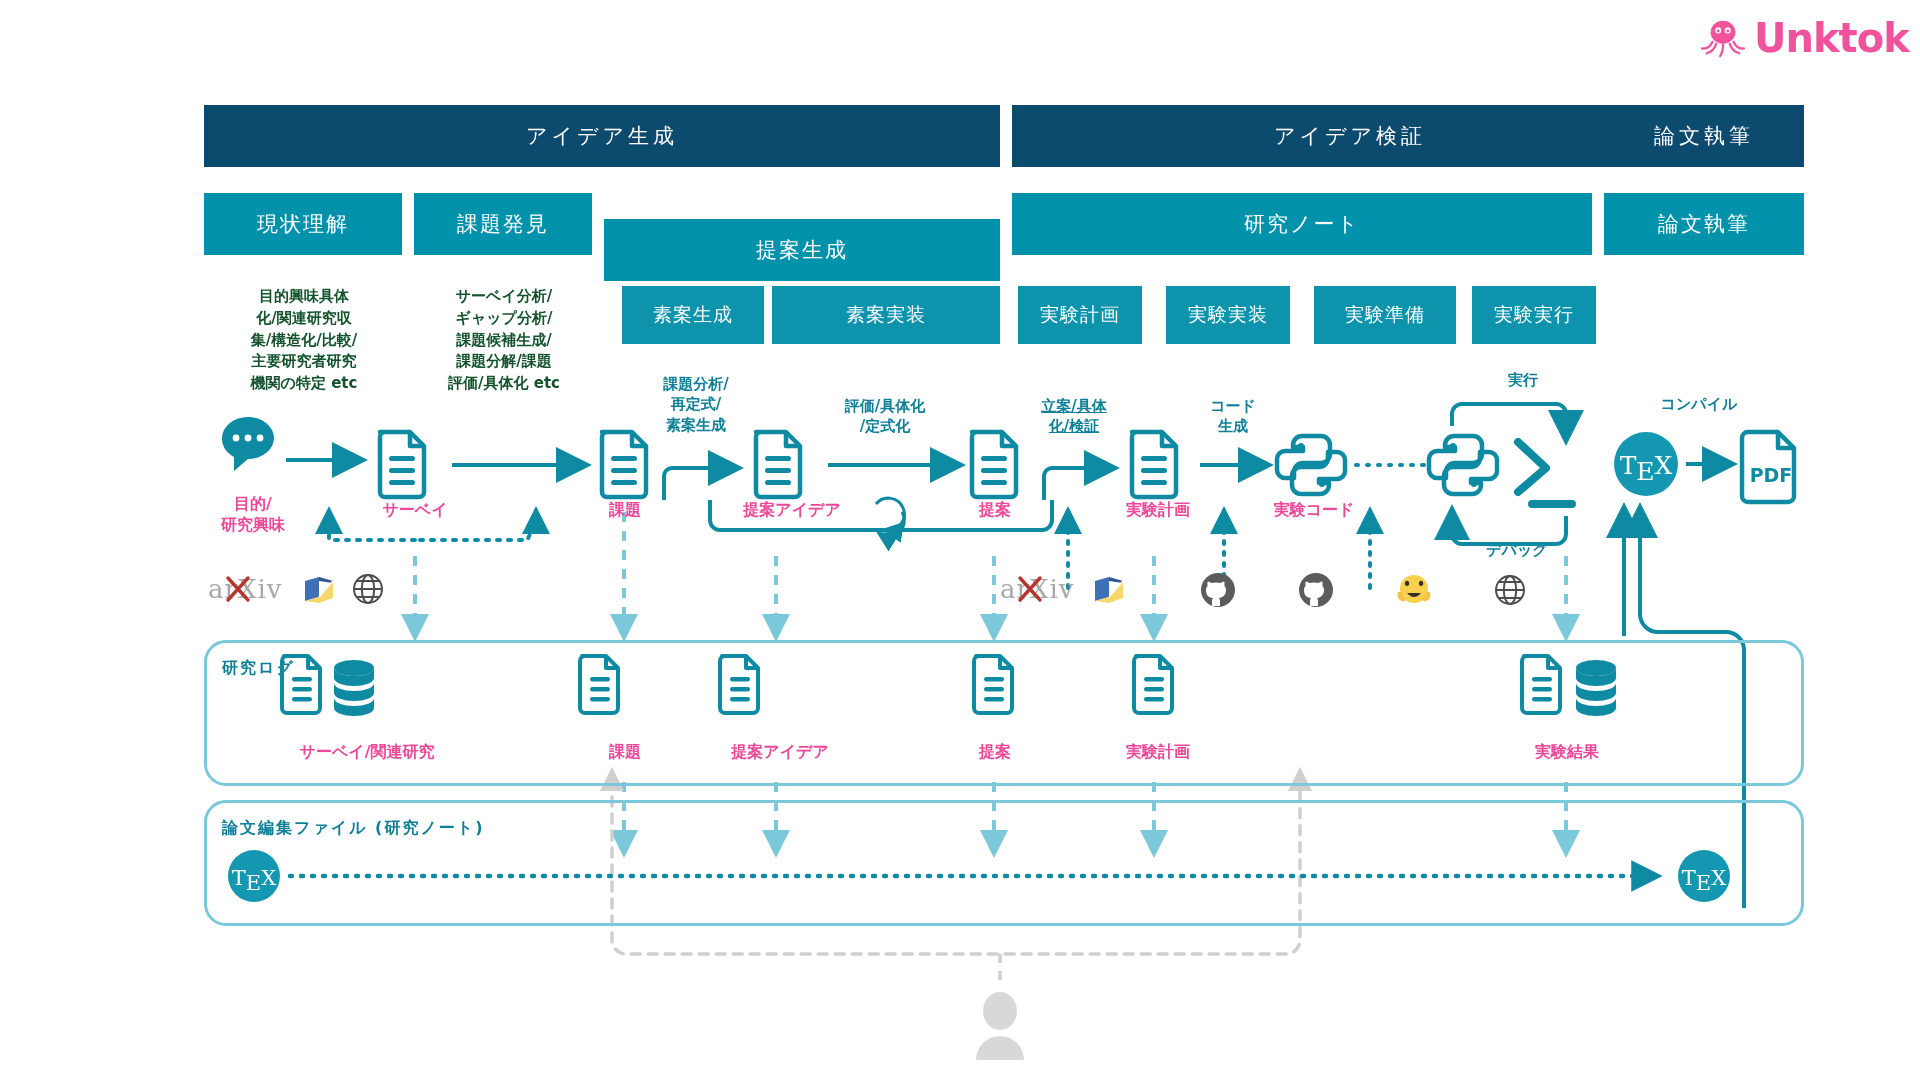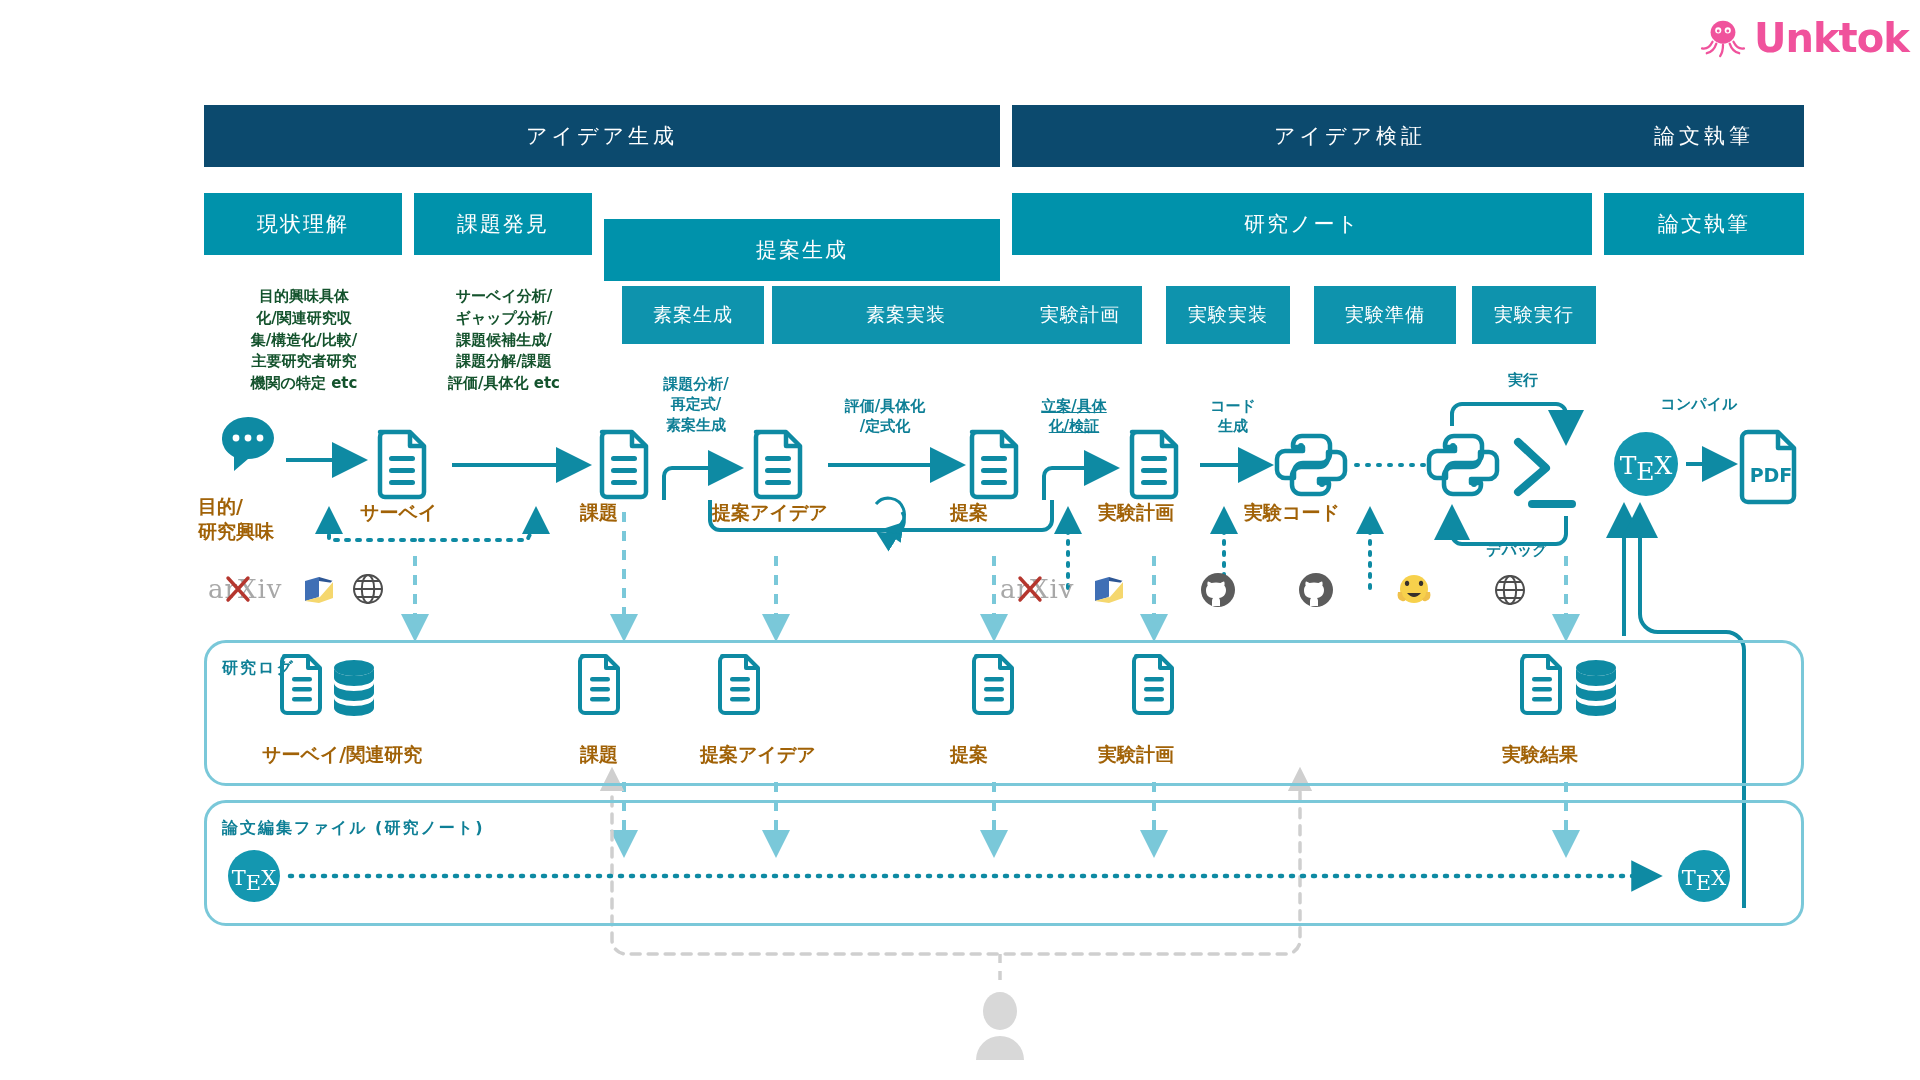--- a/index.html
+++ b/index.html
@@ -13,21 +13,21 @@
   
   .phase{height:62px;background:#0c4a6e;color:#fff;display:flex;align-items:center;
          justify-content:center;font-size:21px;letter-spacing:4px;font-weight:500;}
   .stage{height:62px;background:#0092ab;color:#fff;display:flex;align-items:center;
          justify-content:center;font-size:21px;letter-spacing:2px;font-weight:500;}
   .sub{height:58px;background:#0e93ad;color:#fff;display:flex;align-items:center;
        justify-content:center;font-size:19px;letter-spacing:1px;font-weight:500;}
   
   .desc{color:#14532d;font-size:15px;line-height:1.45;text-align:center;font-weight:600;}
   .ann{color:#0e7f96;font-size:15px;line-height:1.35;text-align:center;font-weight:600;}
-  .nodelabel{color:#a16207;font-size:19px;line-height:1.3;font-weight:600;}
+  .nodelabel{color:#ec4899;font-size:16px;line-height:1.3;text-align:center;font-weight:600;}
   .panel-title{color:#0e7f96;font-size:16px;font-weight:600;letter-spacing:2px;}
   
   .panel{border:3px solid #7ac8d9;border-radius:22px;}
   
   svg{display:block;overflow:visible;}
 </style>
 </head>
 <body>
 
 <div class="abs" id="logo">
@@ -70,21 +70,21 @@
 <div class="abs stage" style="left:1012px;top:193px;width:580px;">
   <span>研究ノート</span>
   </div>
 <div class="abs stage" style="left:1604px;top:193px;width:200px;">
   <span>論文執筆</span>
   </div>
 
 <div class="abs sub" style="left:622px;top:286px;width:142px;">
   <span>素案生成</span>
   </div>
-<div class="abs sub" style="left:772px;top:286px;width:228px;padding-left:20px;">
+<div class="abs sub" style="left:772px;top:286px;width:228px;">
   <span>素案実装</span>
   </div>
 <div class="abs sub" style="left:1018px;top:286px;width:124px;">
   <span>実験計画</span>
   </div>
 <div class="abs sub" style="left:1166px;top:286px;width:124px;">
   <span>実験実装</span>
   </div>
 <div class="abs sub" style="left:1314px;top:286px;width:142px;">
   <span>実験準備</span>

